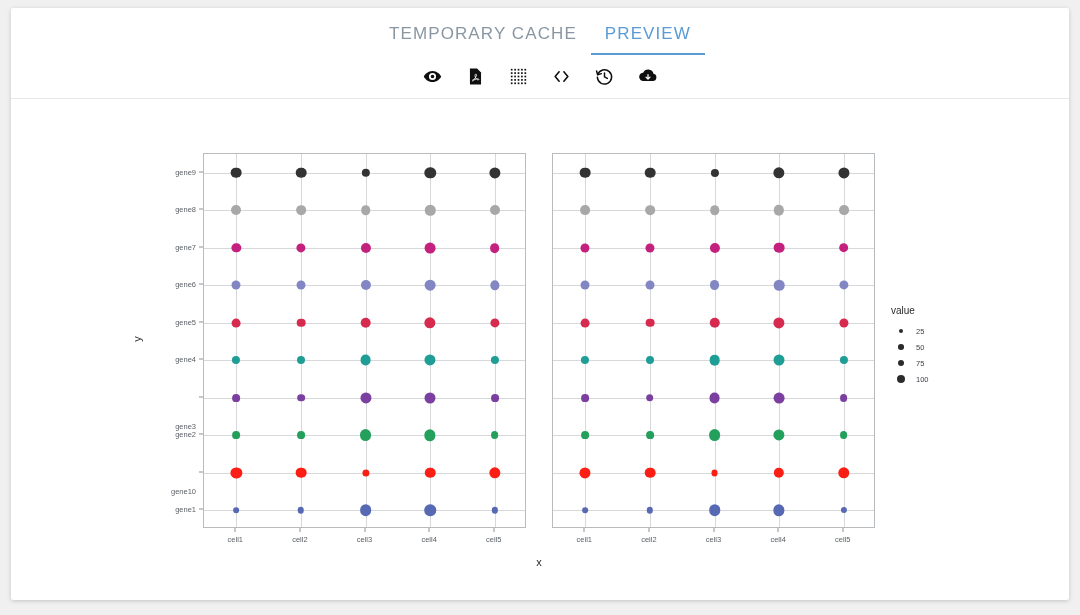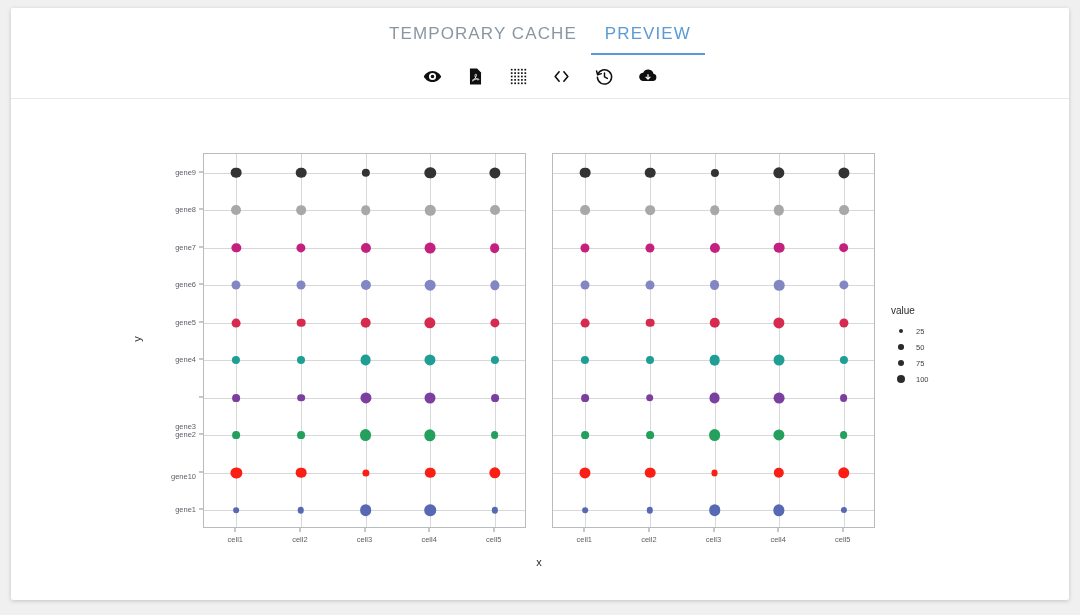--- a/index.html
+++ b/index.html
@@ -337,21 +337,21 @@
       <div class="ylab" style="left: 132px; width: 53px; top: 185.25px;">gene6</div>
       <div class="ytick" style="left: 188px; top: 222.75px;"></div>
       <div class="ylab" style="left: 132px; width: 53px; top: 222.75px;">gene5</div>
       <div class="ytick" style="left: 188px; top: 260.25px;"></div>
       <div class="ylab" style="left: 132px; width: 53px; top: 260.25px;">gene4</div>
       <div class="ytick" style="left: 188px; top: 297.75px;"></div>
       <div class="ylab" style="left: 132px; width: 53px; top: 282px; margin-top: 45px;">gene3</div>
       <div class="ytick" style="left: 188px; top: 335.25px;"></div>
       <div class="ylab" style="left: 132px; width: 53px; top: 335.25px;">gene2</div>
       <div class="ytick" style="left: 188px; top: 372.75px;"></div>
-      <div class="ylab" style="left: 132px; width: 53px; top: 377px;">gene10</div>
+      <div class="ylab" style="left: 132px; width: 53px; top: 392px;">gene10</div>
       <div class="ytick" style="left: 188px; top: 410.25px;"></div>
       <div class="ylab" style="left: 132px; width: 53px; top: 410.25px;">gene1</div>
       <div class="panel" style="left: 541px; top: 54px; width: 323px; height: 375px;">
         <div class="gridline-v" style="left: 32.3px;"></div>
         <div class="gridline-v" style="left: 96.9px;"></div>
         <div class="gridline-v" style="left: 161.5px;"></div>
         <div class="gridline-v" style="left: 226.1px;"></div>
         <div class="gridline-v" style="left: 290.7px;"></div>
         <div class="gridline-h" style="top: 18.75px;"></div>
         <div class="gridline-h" style="top: 56.25px;"></div>

